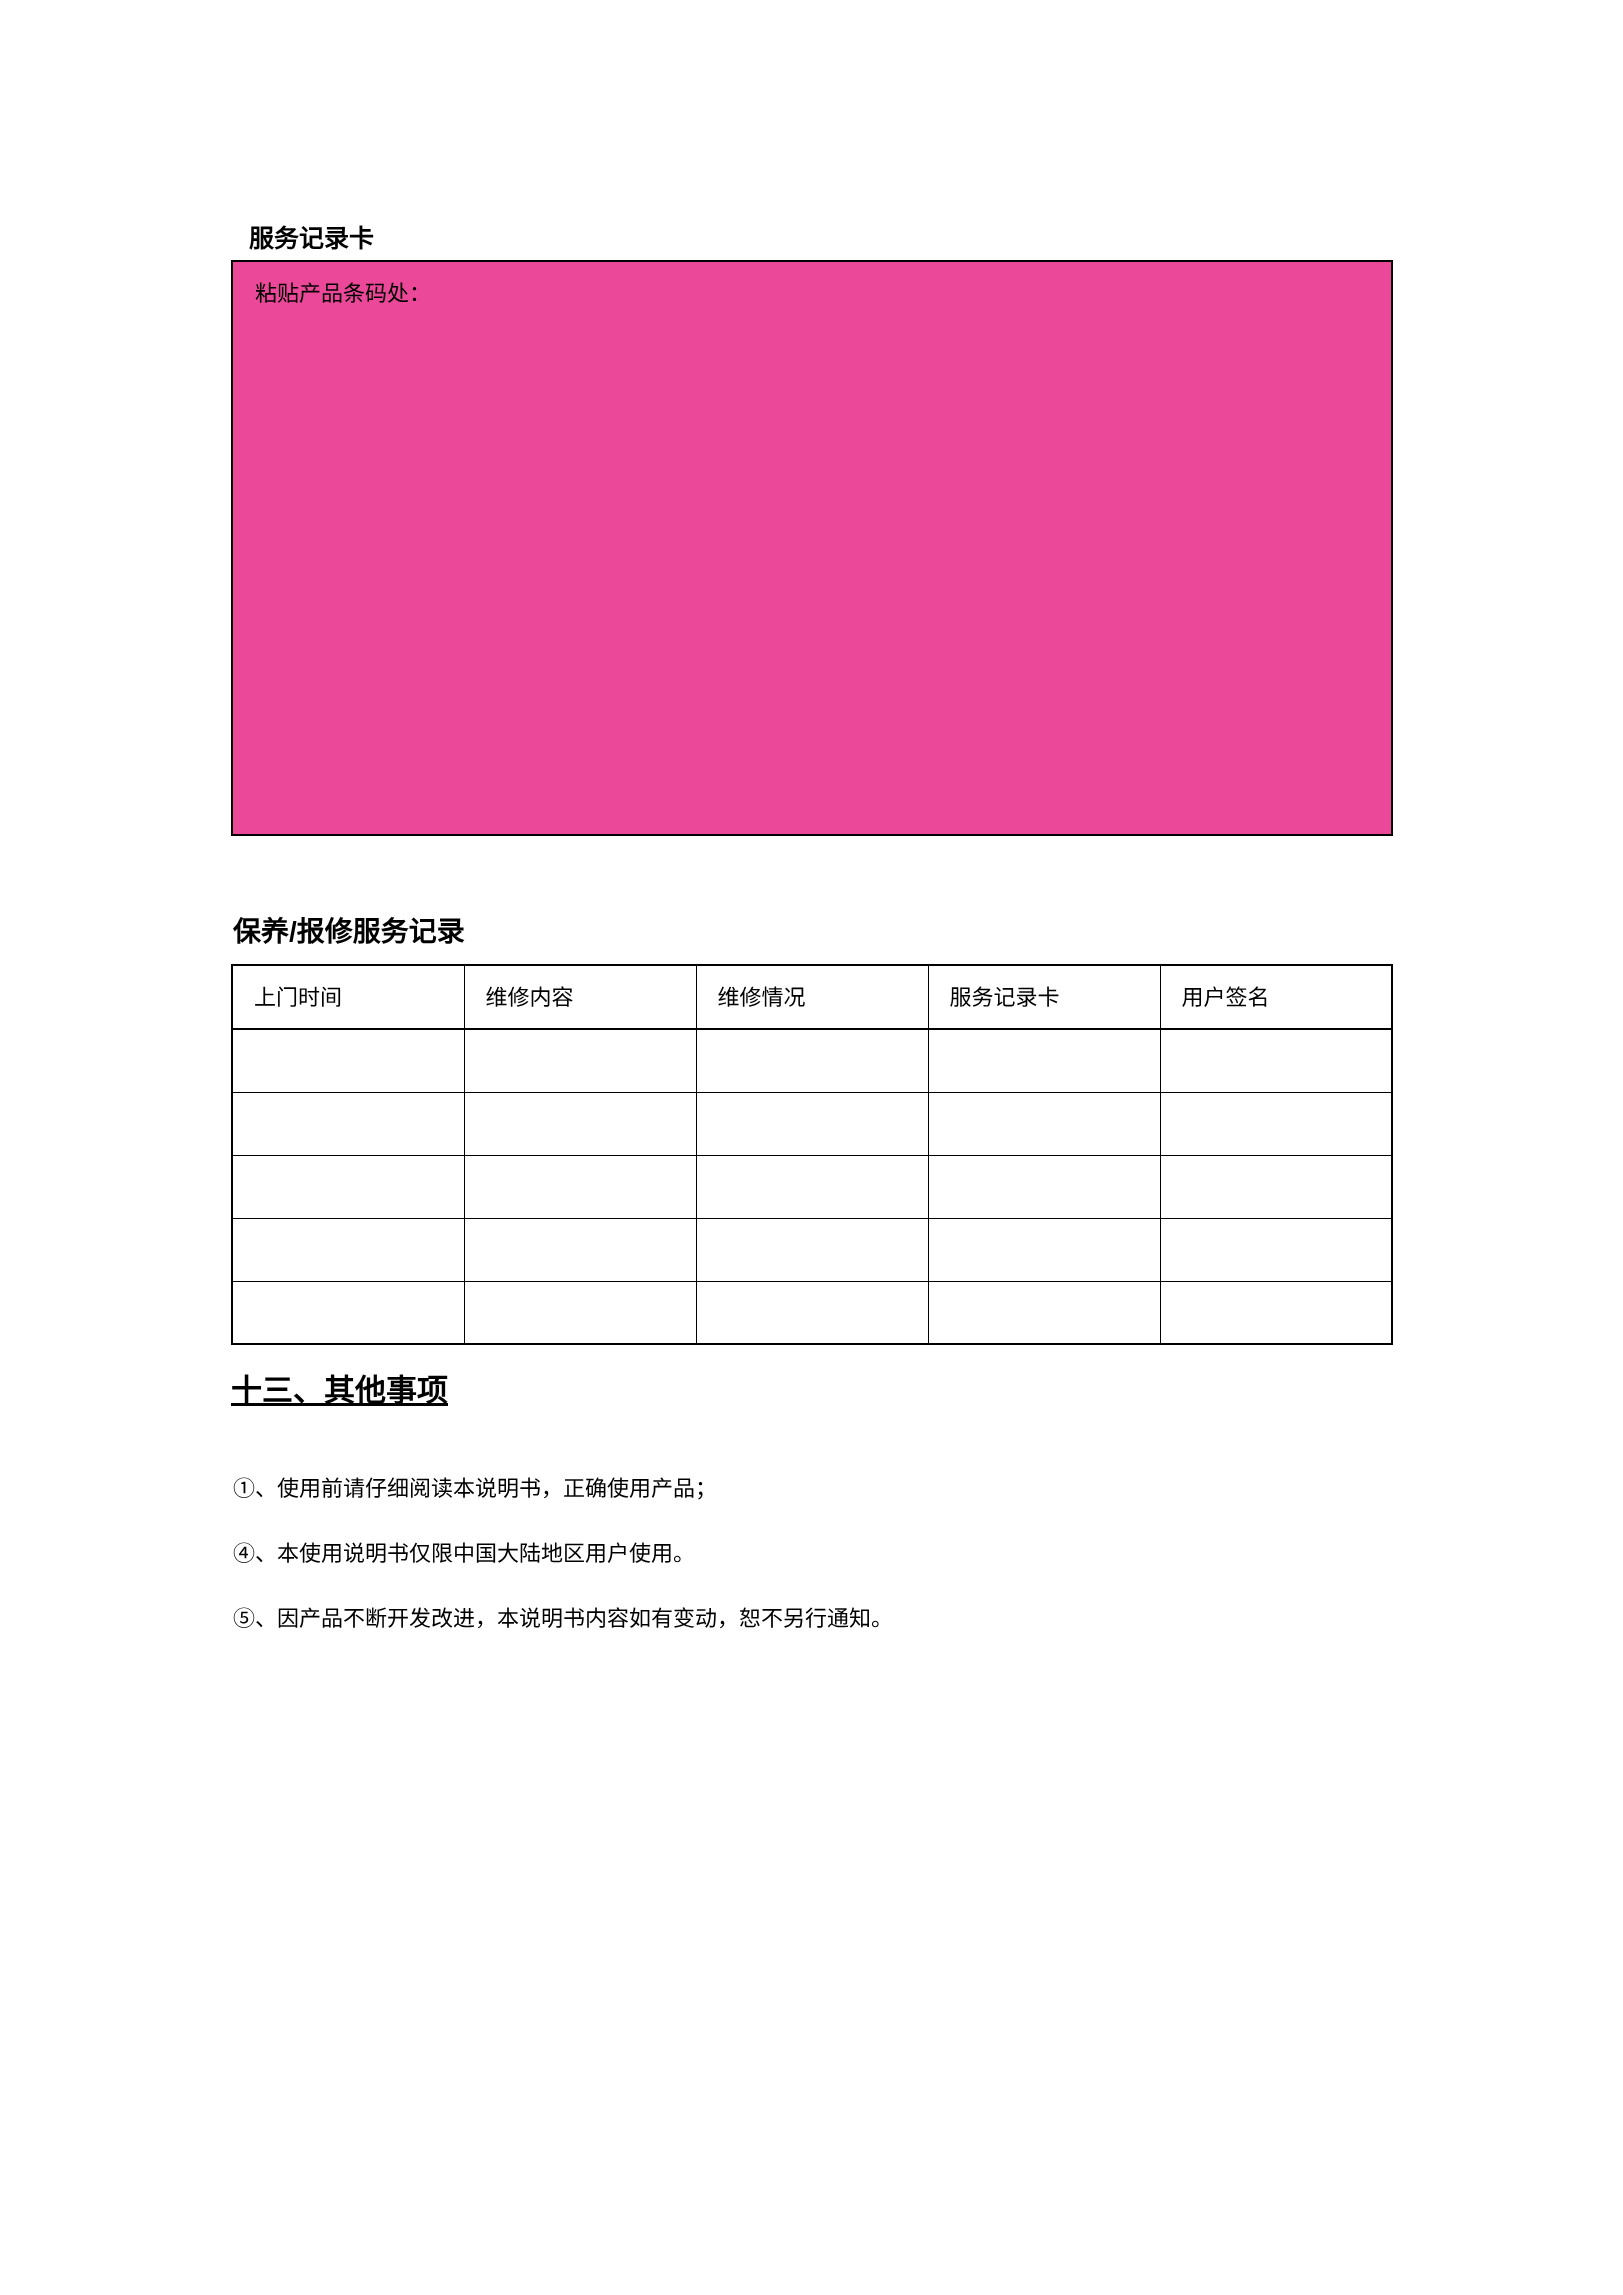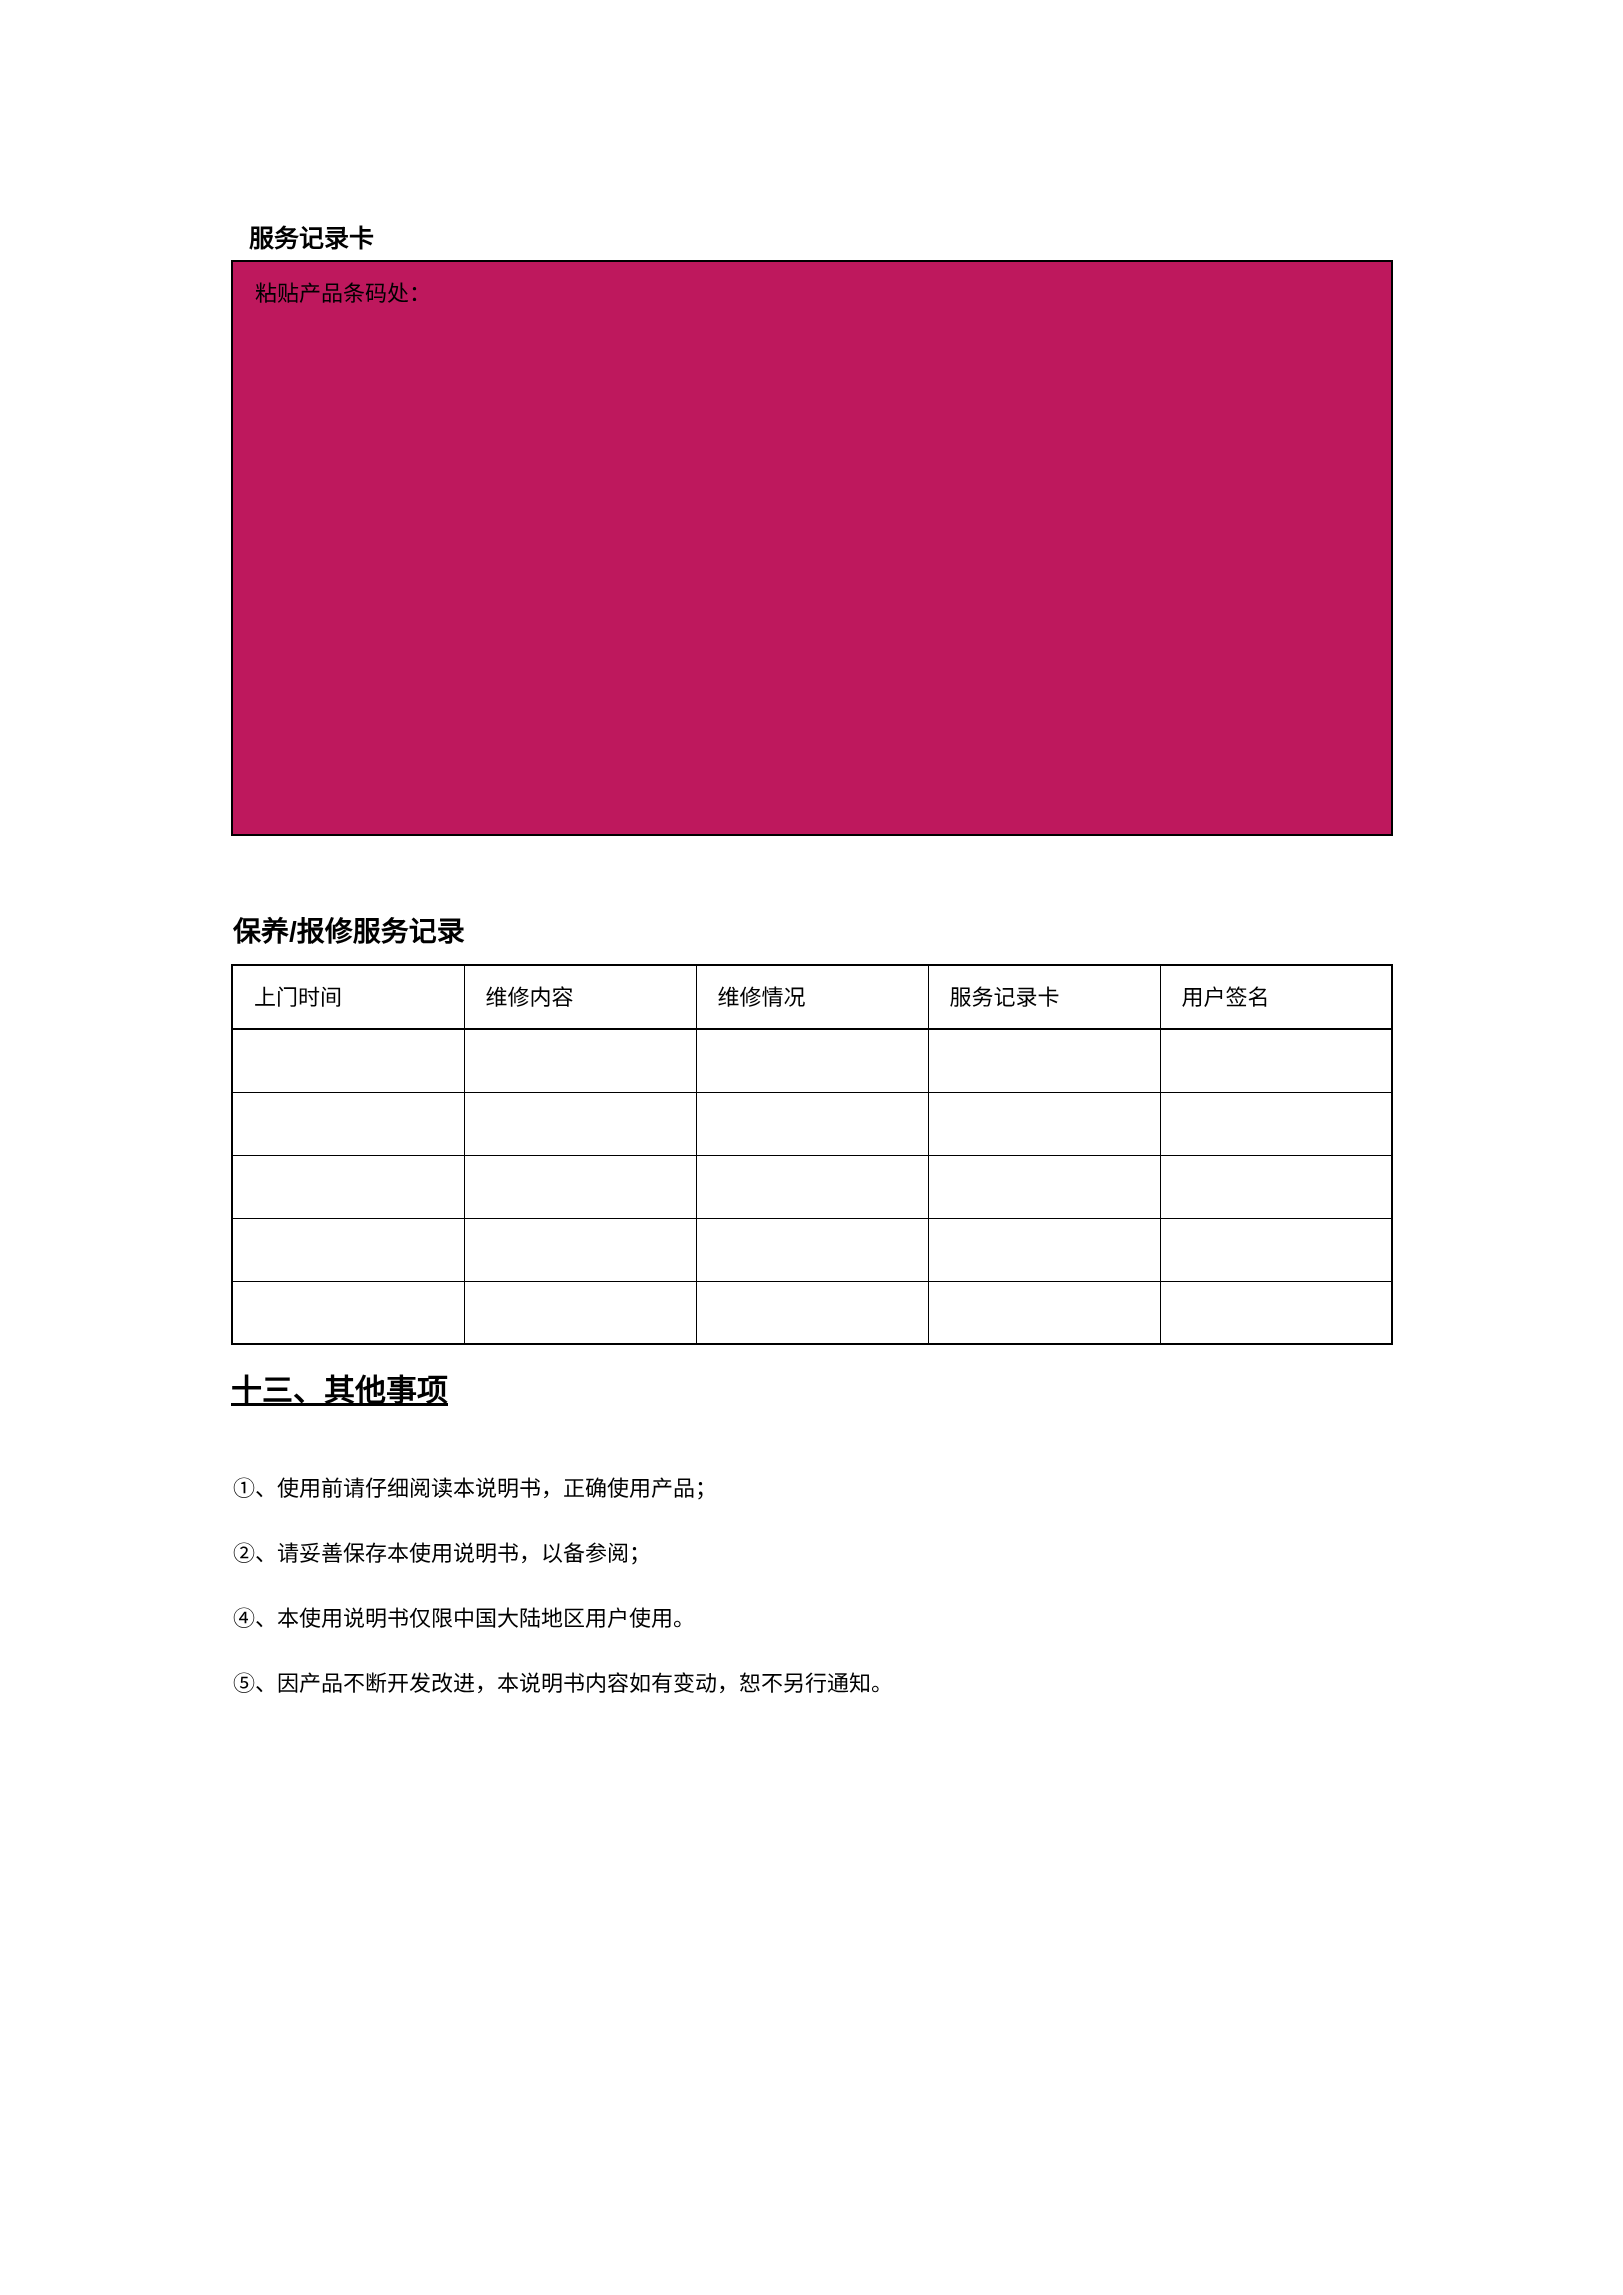--- a/index.html
+++ b/index.html
@@ -24,21 +24,21 @@
     margin: 16px;
   }
 
   .barcode-box {
     position: absolute;
     left: 231px;
     top: 260px;
     width: 1162px;
     height: 576px;
     border: 2px solid #000000;
-    background: #be185d;
+    background: #ec4899;
   }
   .barcode-box .line1 {
     margin: 18.3px 0 0 22px;
     font-size: 22px;
     line-height: 1.3;
   }
   .barcode-box .line2 {
     margin: 34px 0 0 13px;
     font-size: 22px;
     line-height: 1.3;
@@ -161,19 +161,18 @@
           <td></td>
           <td></td>
       </tr>
     </tbody>
   </table>
 
   <h1 class="h-other-title">十三、其他事项</h1>
 
   <ul class="notes">
     <li>①、使用前请仔细阅读本说明书，正确使用产品；</li>
-    <li>②、请妥善保存本使用说明书，以备参阅；</li>
     <li>④、本使用说明书仅限中国大陆地区用户使用。</li>
     <li>⑤、因产品不断开发改进，本说明书内容如有变动，恕不另行通知。</li>
   </ul>
 
 </div>
 
 
 </body></html>

